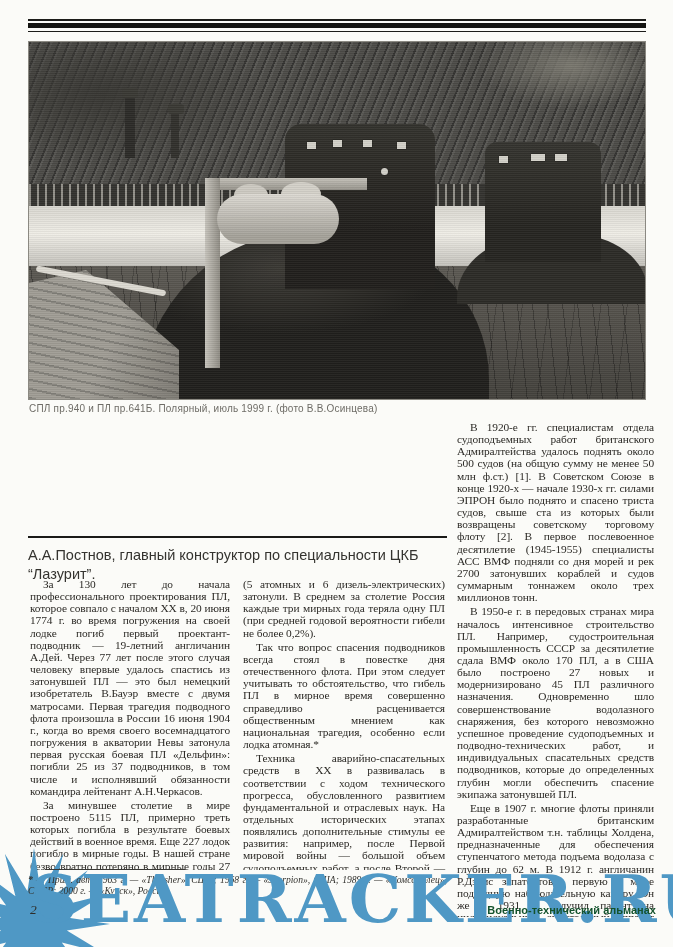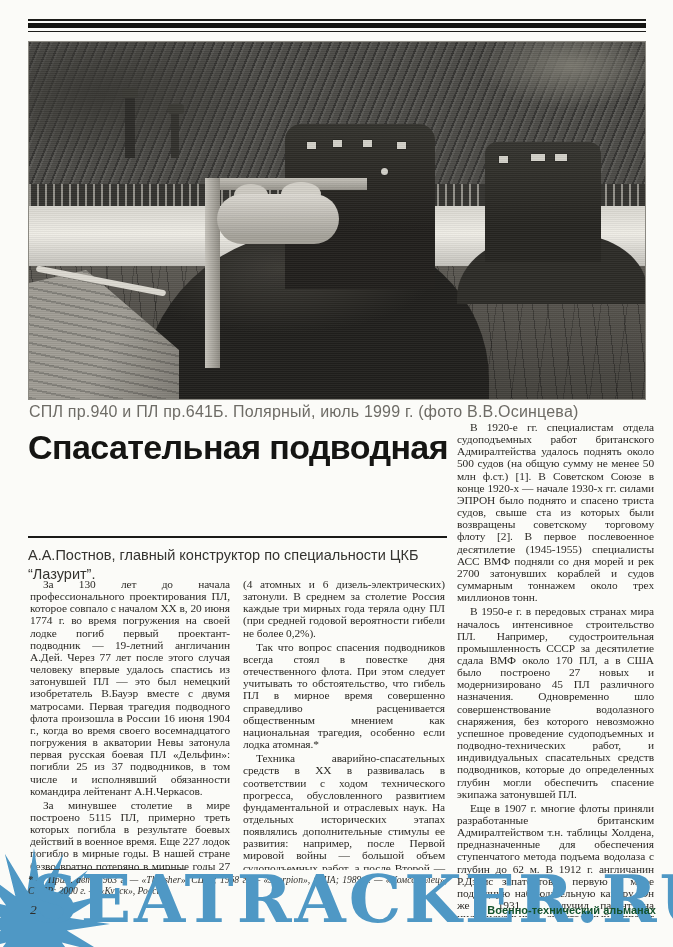--- a/index.html
+++ b/index.html
@@ -63,21 +63,21 @@
       linear-gradient(115deg,#a09d95 55%, #7e7b74 100%);}
   .ph-rail{position:absolute;left:6px;top:236px;width:132px;height:6px;border-radius:3px;
     background:#dddad2;transform:rotate(11deg);}
   .ph-mast1{position:absolute;left:96px;top:52px;width:10px;height:64px;background:#2c2b28;}
   .ph-mast2{position:absolute;left:142px;top:68px;width:8px;height:48px;background:#31302c;}
   .ph-mast-top{position:absolute;width:16px;height:10px;background:#3a3934;border-radius:3px;}
   .ph-grain{position:absolute;left:0;top:0;width:100%;height:100%;
     background:repeating-linear-gradient(0deg, rgba(255,255,255,.045) 0 1px, rgba(0,0,0,.05) 1px 2px);}
   
   .caption{position:absolute;left:29px;top:403px;width:610px;
-    font-family:"Liberation Sans", sans-serif;font-size:16px;color:#6e6c66;letter-spacing:.2px;}
+    font-family:"Liberation Sans", sans-serif;font-size:10px;color:#6e6c66;letter-spacing:.2px;}
   .title{position:absolute;left:28px;top:420px;width:420px;
     font-family:"Liberation Sans", sans-serif;font-weight:bold;color:#151513;
     font-size:34px;letter-spacing:-.6px;line-height:54px;}
   .title div{white-space:nowrap;}
   .title-rule{position:absolute;left:28px;top:536px;width:419px;height:2px;background:#1a1a18;}
   .subtitle{position:absolute;left:28px;top:546px;width:419px;text-align:left;
     font-family:"Liberation Sans", sans-serif;font-size:14.5px;color:#34332f;line-height:19px;}
   
   .col{position:absolute;font-size:11.4px;line-height:12.15px;text-align:justify;
     overflow:hidden;color:#2d2b27;letter-spacing:-.1px;}
@@ -145,34 +145,33 @@
   <div class="ph-pod-b2"></div>
   <div class="ph-pod"></div>
   <div class="ph-pier"></div>
   <div class="ph-rail"></div>
   <div class="ph-grain"></div>
 </div>
 
 <div class="caption">СПЛ пр.940 и ПЛ пр.641Б. Полярный, июль 1999 г. (фото В.В.Осинцева)</div>
 
 <h1 class="title" style="margin:0;">
-  <div>Спасательная подводная</div>
 </h1>
 
 <div class="title-rule"></div>
 
 <div class="subtitle">А.А.Постнов, главный конструктор по специальности ЦКБ “Лазурит”.</div>
 
 <div class="col col1">
   <p class="ind">За 130 лет до начала профессионального проектирования ПЛ, которое совпало с началом XX в, 20 июня 1774 г. во время погружения на своей лодке погиб первый проектант-подводник — 19-летний англичанин А.Дей. Через 77 лет после этого случая человеку впервые удалось спастись из затонувшей ПЛ — это был немецкий изобретатель В.Бауэр вместе с двумя матросами. Первая трагедия подводного флота произошла в России 16 июня 1904 г., когда во время своего восемнадцатого погружения в акватории Невы затонула первая русская боевая ПЛ «Дельфин»: погибли 25 из 37 подводников, в том числе и исполнявший обязанности командира лейтенант А.Н.Черкасов.</p>
   <p class="ind">За минувшее столетие в мире построено 5115 ПЛ, примерно треть которых погибла в результате боевых действий в военное время. Еще 227 лодок погибло в мирные годы. В нашей стране безвозвратно потеряно в мирные годы 27 ПЛ, причем 11 из них в послевоенные годы</p>
 </div>
 
 <div class="col col2">
-  <p>(4 атомных и 6 дизель-электрических) затонули. В среднем за столетие Россия каждые три мирных года теряла одну ПЛ (при средней годовой вероятности гибели не более 0,2%).</p>
+  <p>(5 атомных и 6 дизель-электрических) затонули. В среднем за столетие Россия каждые три мирных года теряла одну ПЛ (при средней годовой вероятности гибели не более 0,2%).</p>
   <p class="ind">Так что вопрос спасения подводников всегда стоял в повестке дня отечественного флота. При этом следует учитывать то обстоятельство, что гибель ПЛ в мирное время совершенно справедливо расценивается общественным мнением как национальная трагедия, особенно если лодка атомная.*</p>
   <p class="ind">Техника аварийно-спасательных средств в XX в развивалась в соответствии с ходом технического прогресса, обусловленного развитием фундаментальной и отраслевых наук. На отдельных исторических этапах появлялись дополнительные стимулы ее развития: например, после Первой мировой войны — большой объем судоподъемных работ, а после Второй — еще и интенсивное строительство ПЛ. Стимулы были существенными.</p>
 </div>
 
 <div class="col col3">
   <p class="ind">В 1920-е гг. специалистам отдела судоподъемных работ британского Адмиралтейства удалось поднять около 500 судов (на общую сумму не менее 50 млн ф.ст.) [1]. В Советском Союзе в конце 1920-х — начале 1930-х гг. силами ЭПРОН было поднято и спасено триста судов, свыше ста из которых были возвращены советскому торговому флоту [2]. В первое послевоенное десятилетие (1945-1955) специалисты АСС ВМФ подняли со дня морей и рек 2700 затонувших кораблей и судов суммарным тоннажем около трех миллионов тонн.</p>
   <p class="ind">В 1950-е г. в передовых странах мира началось интенсивное строительство ПЛ. Например, судостроительная промышленность СССР за десятилетие сдала ВМФ около 170 ПЛ, а в США было построено 27 новых и модернизировано 45 ПЛ различного назначения. Одновременно шло совершенствование водолазного снаряжения, без которого невозможно успешное проведение судоподъемных и подводно-технических работ, и индивидуальных спасательных средств подводников, которые до определенных глубин могли обеспечить спасение экипажа затонувшей ПЛ.</p>
   <p class="ind">Еще в 1907 г. многие флоты приняли разработанные британским Адмиралтейством т.н. таблицы Холдена, предназначенные для обеспечения ступенчатого метода подъема водолаза с глубин до 62 м. В 1912 г. англичанин Р.Дэвис запатентовал первую в мире подводную наблюдательную камеру. Он же в 1931 г. получил патент на индивидуальный дыхательный аппарат для спасения подводников. Впервые эти аппараты успешно использовали 9 июня 1931 г. трое подводников</p>
 </div>
 

